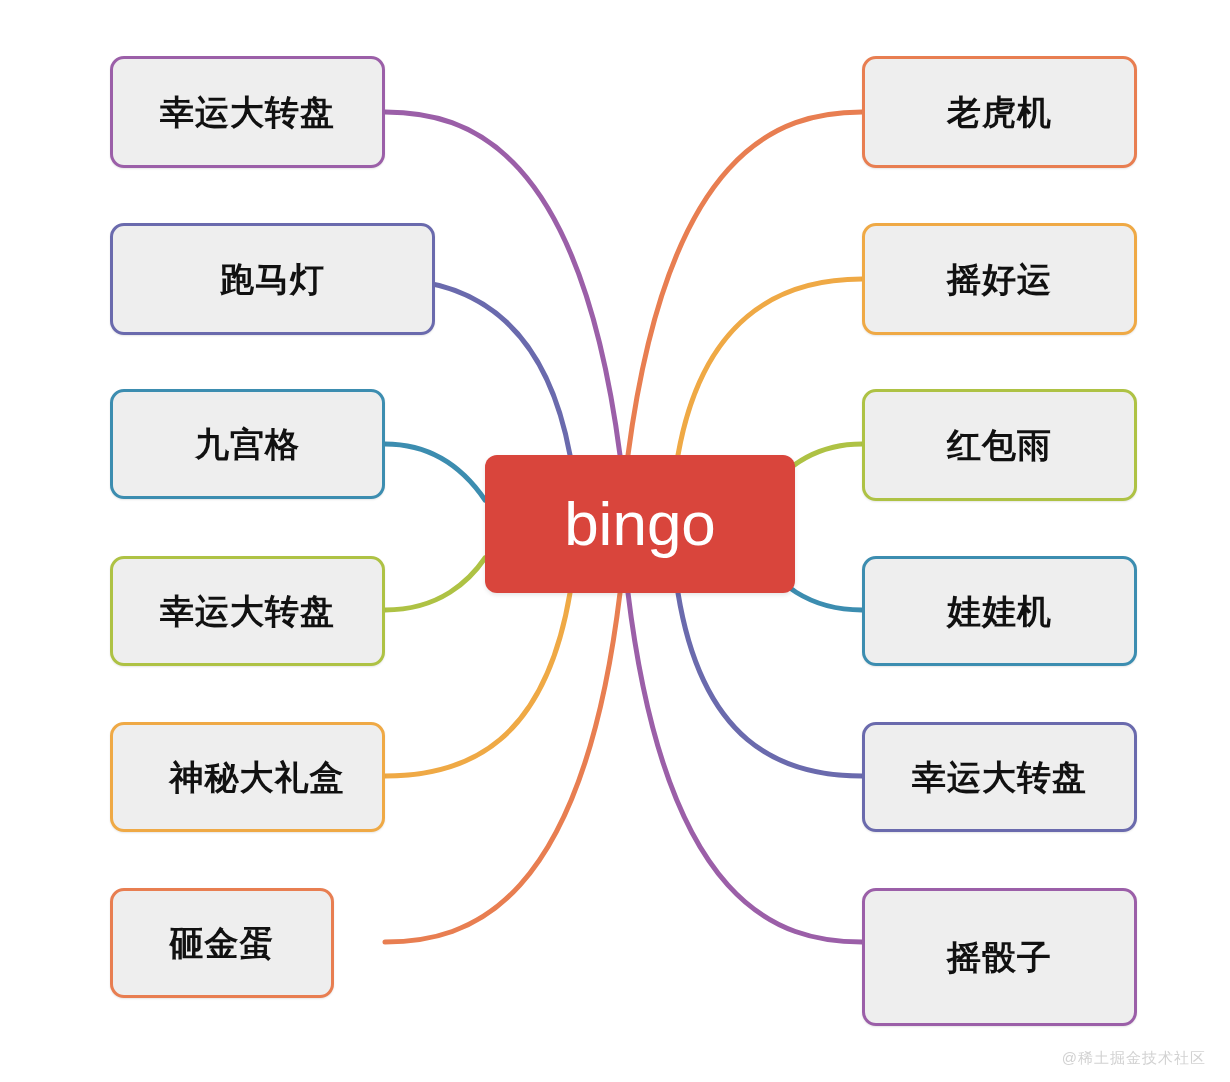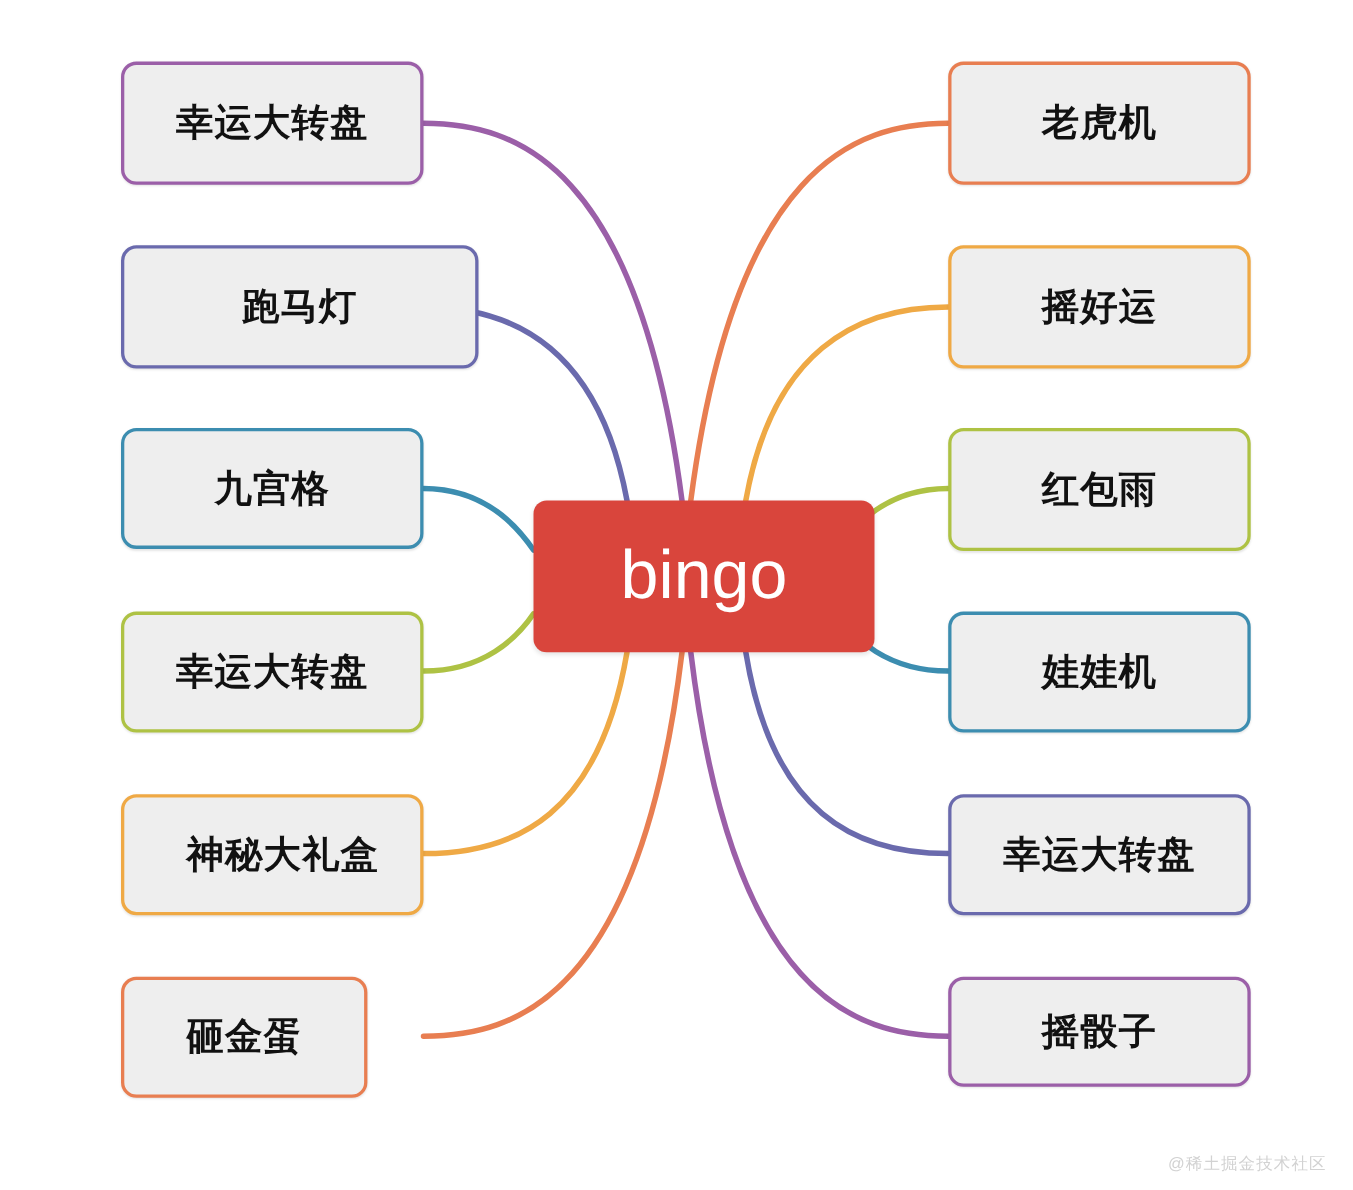--- a/index.html
+++ b/index.html
@@ -122,16 +122,16 @@
     </div>
     <div class="branch-node" style="left: 862px; top: 389px; width: 275px; height: 112px; border-color: rgb(174, 194, 68);">
       <span class="branch-label">红包雨</span>
     </div>
     <div class="branch-node" style="left: 862px; top: 556px; width: 275px; height: 110px; border-color: rgb(60, 141, 176);">
       <span class="branch-label">娃娃机</span>
     </div>
     <div class="branch-node" style="left: 862px; top: 722px; width: 275px; height: 110px; border-color: rgb(106, 106, 173);">
       <span class="branch-label">幸运大转盘</span>
     </div>
-    <div class="branch-node" style="left: 862px; top: 888px; width: 275px; height: 100px; border-color: rgb(155, 95, 168);">
+    <div class="branch-node" style="left: 862px; top: 888px; width: 275px; height: 138px; border-color: rgb(155, 95, 168);">
       <span class="branch-label">摇骰子</span>
     </div>
   </div>
 
 </body></html>

